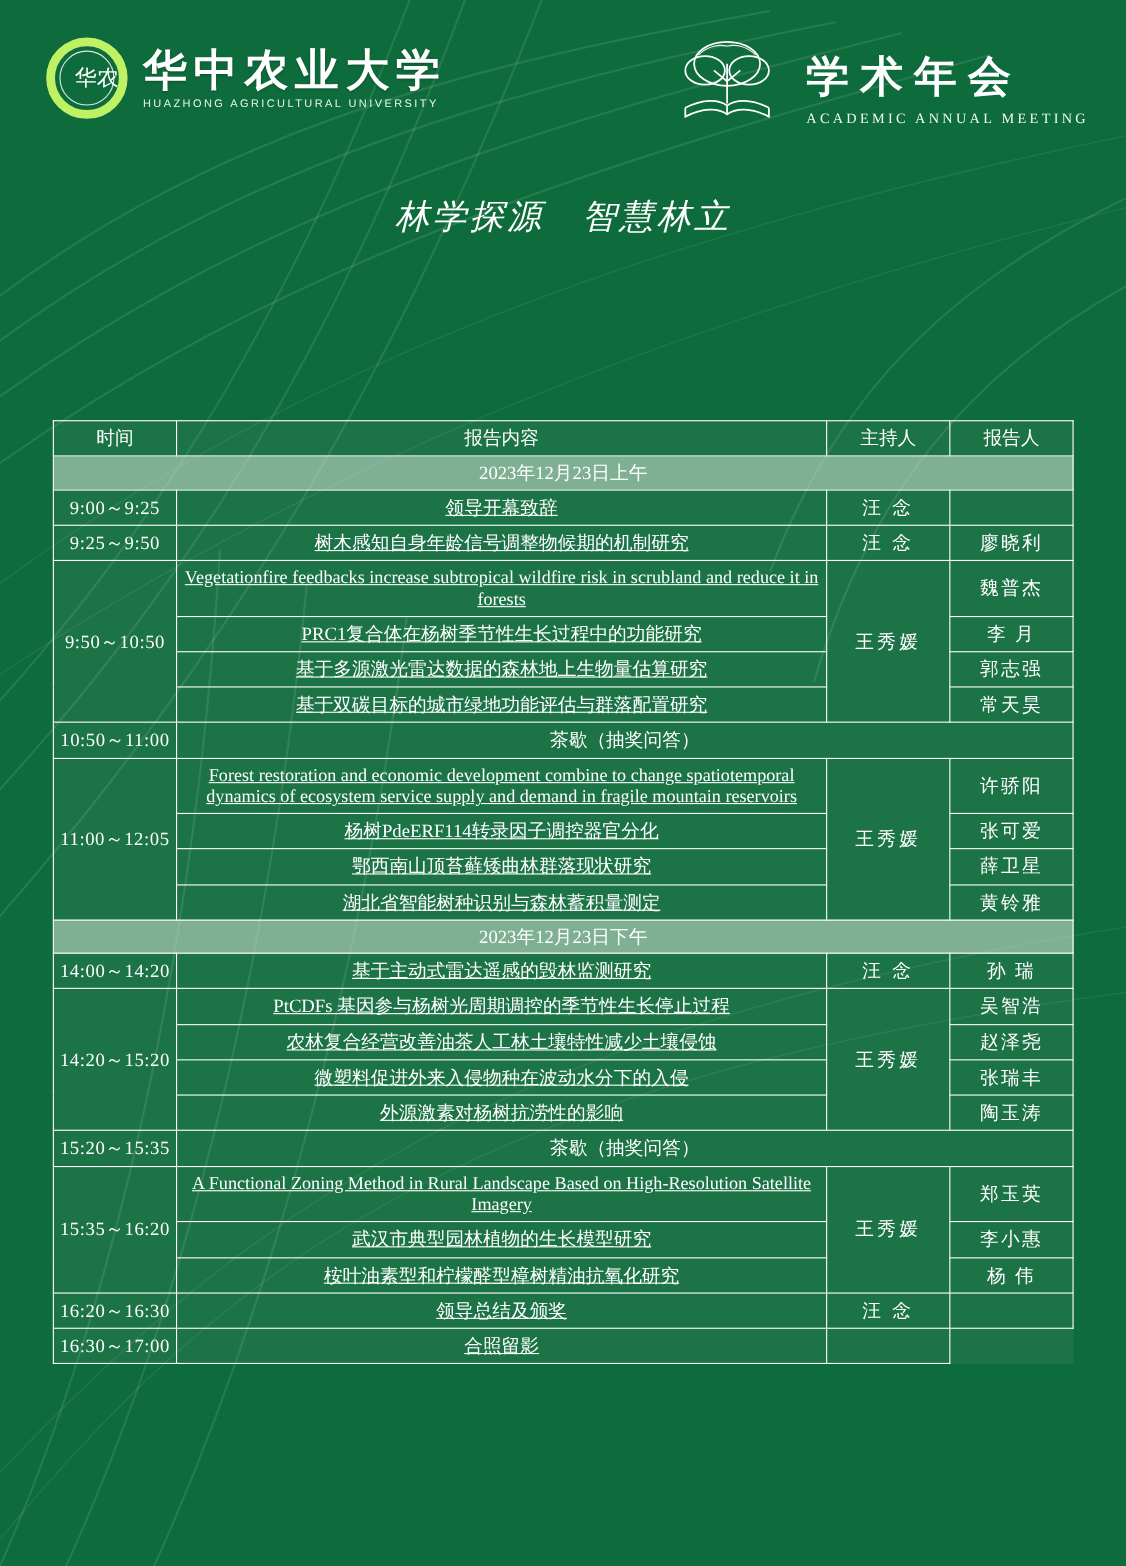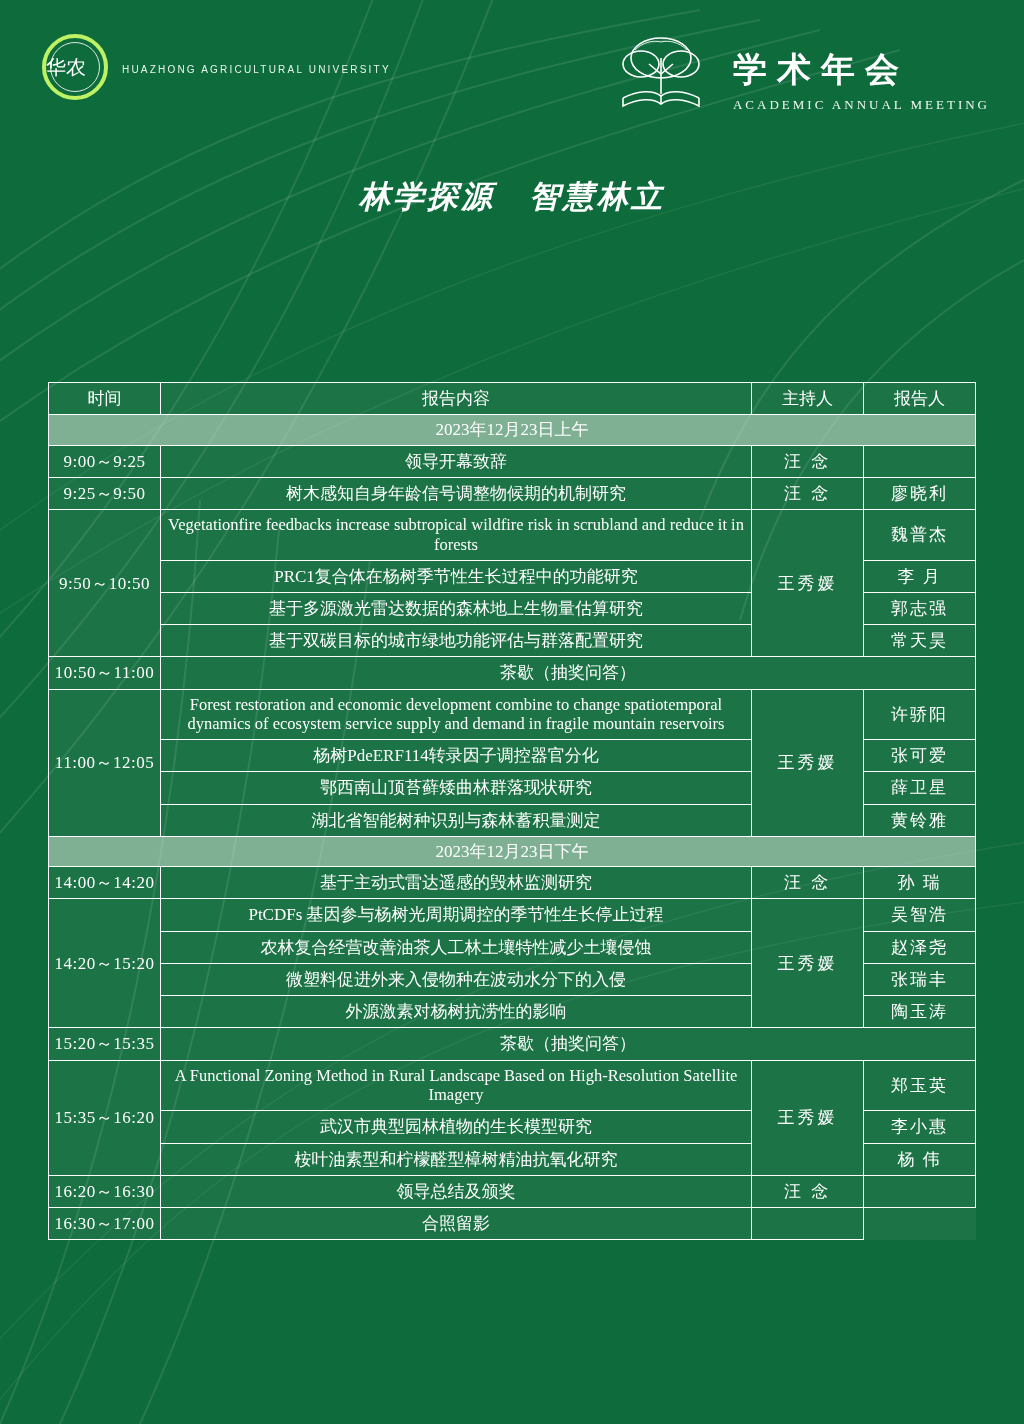--- a/index.html
+++ b/index.html
@@ -41,24 +41,24 @@
     position: absolute;
     left: 42px;
     top: 34px;
     display: flex;
     align-items: center;
     gap: 14px;
   }
   .logo-mark {
     width: 58px; height: 58px;
     border-radius: 50%;
-    border: 4px solid #bef264;
+    border: 8px solid #bef264;
     display: flex;
     align-items: center;
-    justify-content: flex-start;
+    justify-content: flex-end;
     position: relative;
   }
   .logo-mark::after {
     content: "";
     position: absolute;
     inset: 4px;
     border-radius: 50%;
     border: 1px solid rgba(255,255,255,0.85);
   }
   .logo-mark span {
@@ -94,21 +94,21 @@
   }
   .tree-emblem {
     position: relative;
     width: 112px;
     height: 92px;
   }
   .tree-emblem svg { width: 112px; height: 92px; display: block; }
   .meeting-titles { padding-top: 6px; }
   .meeting-cn {
     color: #ffffff;
-    font-size: 34px;
+    font-size: 39px;
     letter-spacing: 10px;
     font-weight: bold;
     font-family: "Liberation Serif", serif;
     line-height: 1;
     margin-top: 12px;
   }
   .meeting-en {
     color: #f2fbf4;
     font-size: 13px;
     letter-spacing: 3px;
@@ -125,21 +125,21 @@
     font-family: "Liberation Serif", serif;
     letter-spacing: 2px;
     margin-top: 42px;
     text-shadow: 0 2px 5px rgba(0,0,0,0.25);
   }
   .slogan1 {
     text-align: center;
     color: #ffffff;
     font-size: 31px;
     font-family: "Liberation Serif", serif;
-    font-weight: bold;
+    font-weight: normal;
     font-style: italic;
     letter-spacing: 3px;
     margin-top: 26px;
   }
   .slogan1 .gap { display: inline-block; width: 34px; }
   .slogan2 {
     text-align: center;
     color: #ffffff;
     font-size: 31px;
     font-family: "Liberation Serif", serif;
@@ -181,21 +181,21 @@
     font-size: 17px;
     padding: 6px 4px;
   }
   tr.section td {
     background: rgba(210,225,214,0.55);
     color: #ffffff;
     font-size: 17px;
     padding: 4px;
   }
   td.time { font-size: 16px; letter-spacing: 0.5px; }
-  td.topic { font-size: 17px; padding: 7px 10px; }
+  td.topic { font-size: 17px; padding: 7px 10px; text-decoration: underline; }
   td.topic.en { font-size: 16.5px; line-height: 1.2; }
   td.break { font-size: 17px; margin-top: 15px; }
   td.host { letter-spacing: 3px; }
   td.speaker { letter-spacing: 2px; }
 </style>
 </head>
 <body>
 
 <div class="poster">
 
@@ -223,20 +223,21 @@
       </g>
     </svg>
   </div>
 
   <div class="header">
     <div class="logo-block">
       <div class="logo-mark">
         <span>华农</span>
       </div>
       <div>
+        <div class="logo-text-cn">华中农业大学</div>
         <div class="logo-text-en">HUAZHONG AGRICULTURAL UNIVERSITY</div>
       </div>
     </div>
 
     <div class="meeting-block">
       <div class="tree-emblem">
         <svg viewBox="0 0 112 92" xmlns="http://www.w3.org/2000/svg">
           <g stroke="#ffffff" stroke-width="1.6" fill="none">
             <ellipse cx="56" cy="30" rx="30" ry="20"></ellipse>
             <ellipse cx="36" cy="36" rx="18" ry="13"></ellipse>

